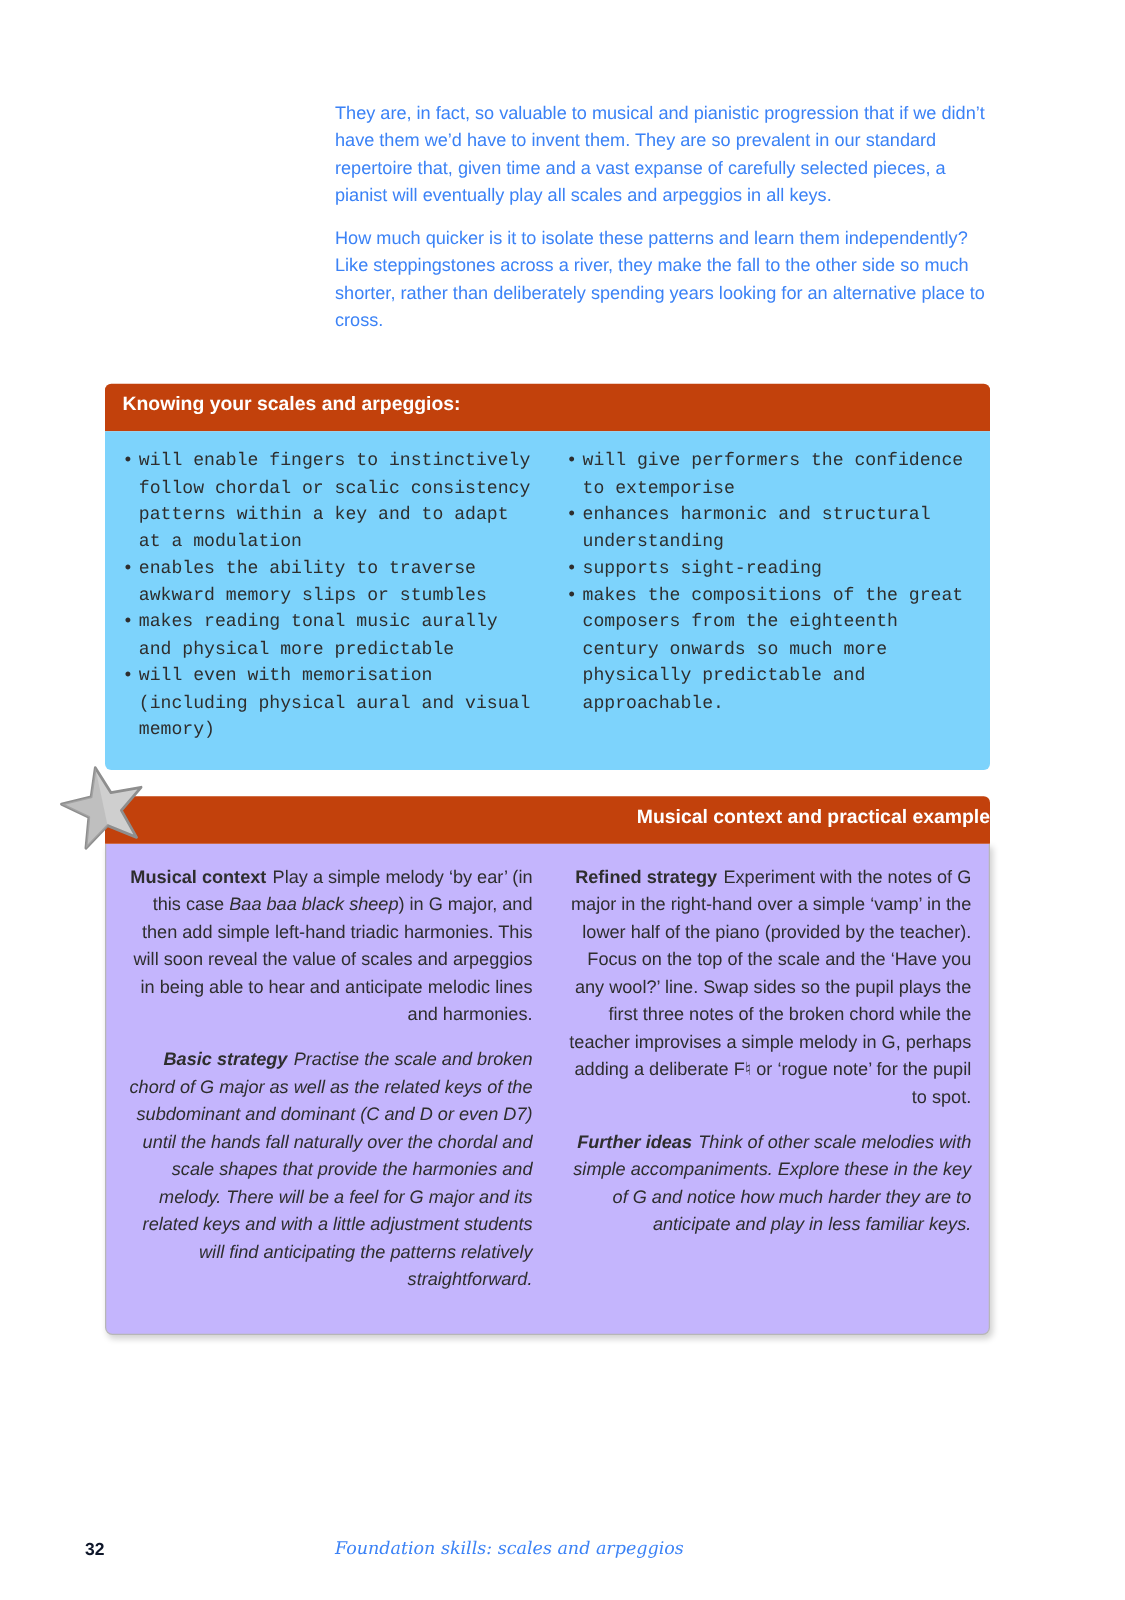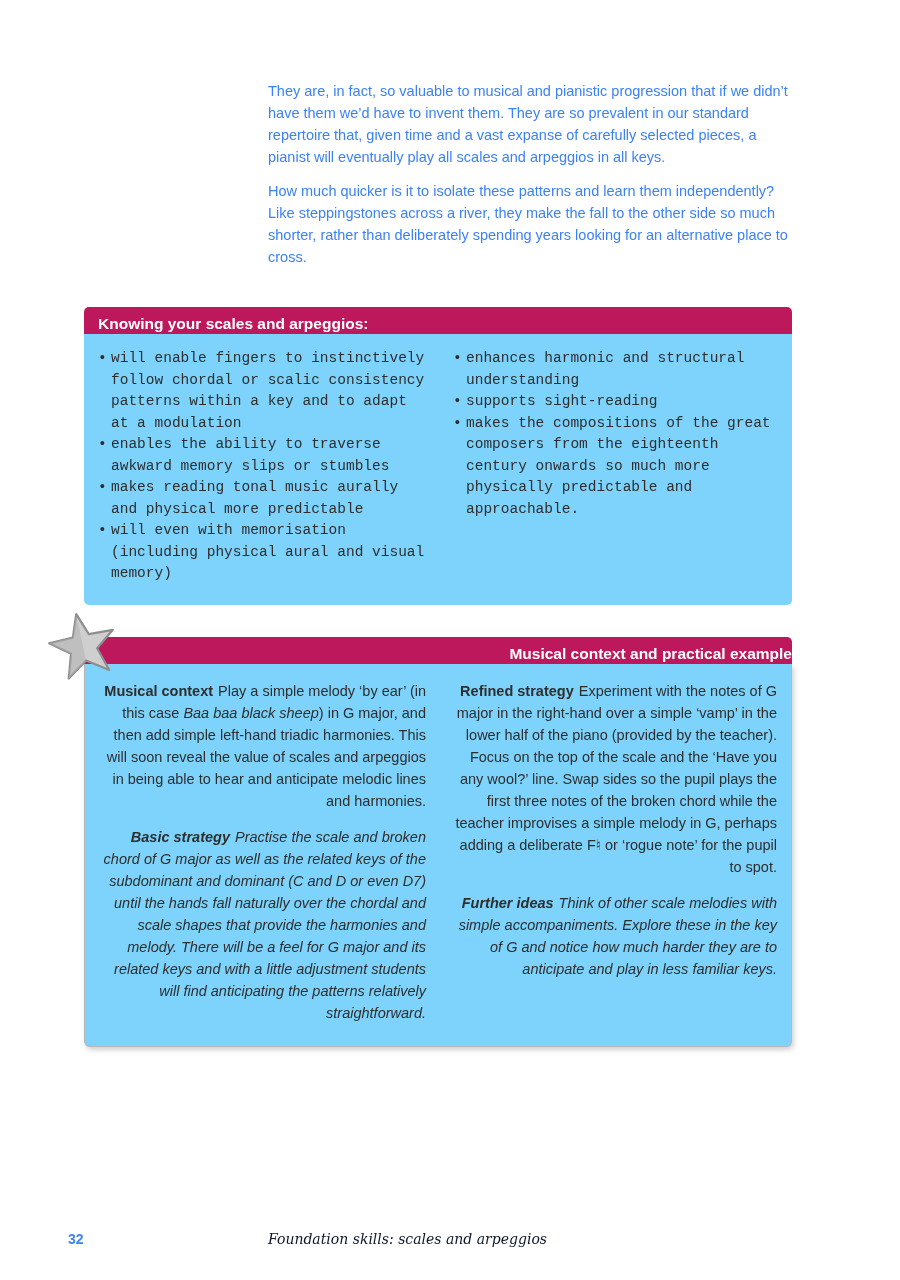--- a/index.html
+++ b/index.html
@@ -35,25 +35,25 @@
   .intro p { margin: 0 0 12px 0; }
 
   
   .info-box {
     position: absolute;
     left: 84px;
     width: 708px;
     border-radius: 5px;
   }
   .box-header {
-    background: #be185d;
+    background: #c2410c;
     color: #ffffff;
     font-weight: bold;
     font-size: 15.5px;
-    height: 27px;
+    height: 38px;
     line-height: 33px;
     padding-left: 14px;
     border-radius: 5px 5px 0 0;
   }
 
   
   .box1 { top: 307px; }
   .box1 .box-body {
     background: #7dd3fc;
     border-radius: 0 0 5px 5px;
@@ -83,52 +83,52 @@
   }
   .star-wrap {
     position: absolute;
     left: -38px;
     top: -28px;
     width: 74px;
     height: 74px;
     pointer-events: none;
   }
   .box2 .box-body {
-    background: #7dd3fc;
+    background: #c4b5fd;
     border: 1px solid #b7b7b7;
     border-top: none;
     border-radius: 0 0 6px 6px;
     box-shadow: 2px 3px 5px rgba(0,0,0,0.18);
-    padding: 16px 14px 22px 14px;
+    padding: 16px 14px 32px 14px;
     display: flex;
     gap: 24px;
   }
   .box2 .col { width: 332px; font-size: 14.5px; line-height: 22px; }
   .box2 p { margin: 0 0 14px 0; }
   .box2 p:last-child { margin-bottom: 0; font-style: italic; }
   .lead { font-weight: bold; margin-right: 5px; }
   .it { font-style: italic; }
 
   
   .footer-pagenum {
     position: absolute;
     left: 68px;
     top: 1231px;
     font-weight: bold;
     font-size: 14px;
-    color: #3b82f6;
+    color: #0f172a;
   }
   .footer-title {
     position: absolute;
     left: 268px;
     top: 1231px;
     font-family: "DejaVu Serif", serif;
     font-style: italic;
     font-size: 14px;
-    color: #0f172a;
+    color: #3b82f6;
   }
 </style>
 </head>
 <body>
 
 <div class="page">
 
   <div class="intro">
     <p>They are, in fact, so valuable to musical and pianistic progression that if we didn’t have them we’d have to invent them. They are so prevalent in our standard repertoire that, given time and a vast expanse of carefully selected pieces, a pianist will eventually play all scales and arpeggios in all keys.</p>
     <p>How much quicker is it to isolate these patterns and learn them independently? Like steppingstones across a river, they make the fall to the other side so much shorter, rather than deliberately spending years looking for an alternative place to cross.</p>
@@ -140,20 +140,21 @@
       <div class="col">
         <ul class="bullet-list">
           <li>will enable fingers to instinctively follow chordal or scalic consistency patterns within a key and to adapt at a modulation</li>
           <li>enables the ability to traverse awkward memory slips or stumbles</li>
           <li>makes reading tonal music aurally and physical more predictable</li>
           <li>will even with memorisation (including physical aural and visual memory)</li>
         </ul>
       </div>
       <div class="col">
         <ul class="bullet-list">
+          <li>will give performers the confidence to extemporise</li>
           <li>enhances harmonic and structural understanding</li>
           <li>supports sight-reading</li>
           <li>makes the compositions of the great composers from the eighteenth century onwards so much more physically predictable and approachable.</li>
         </ul>
       </div>
     </div>
   </div>
 
   <div class="info-box box2">
     <div class="box-header">

